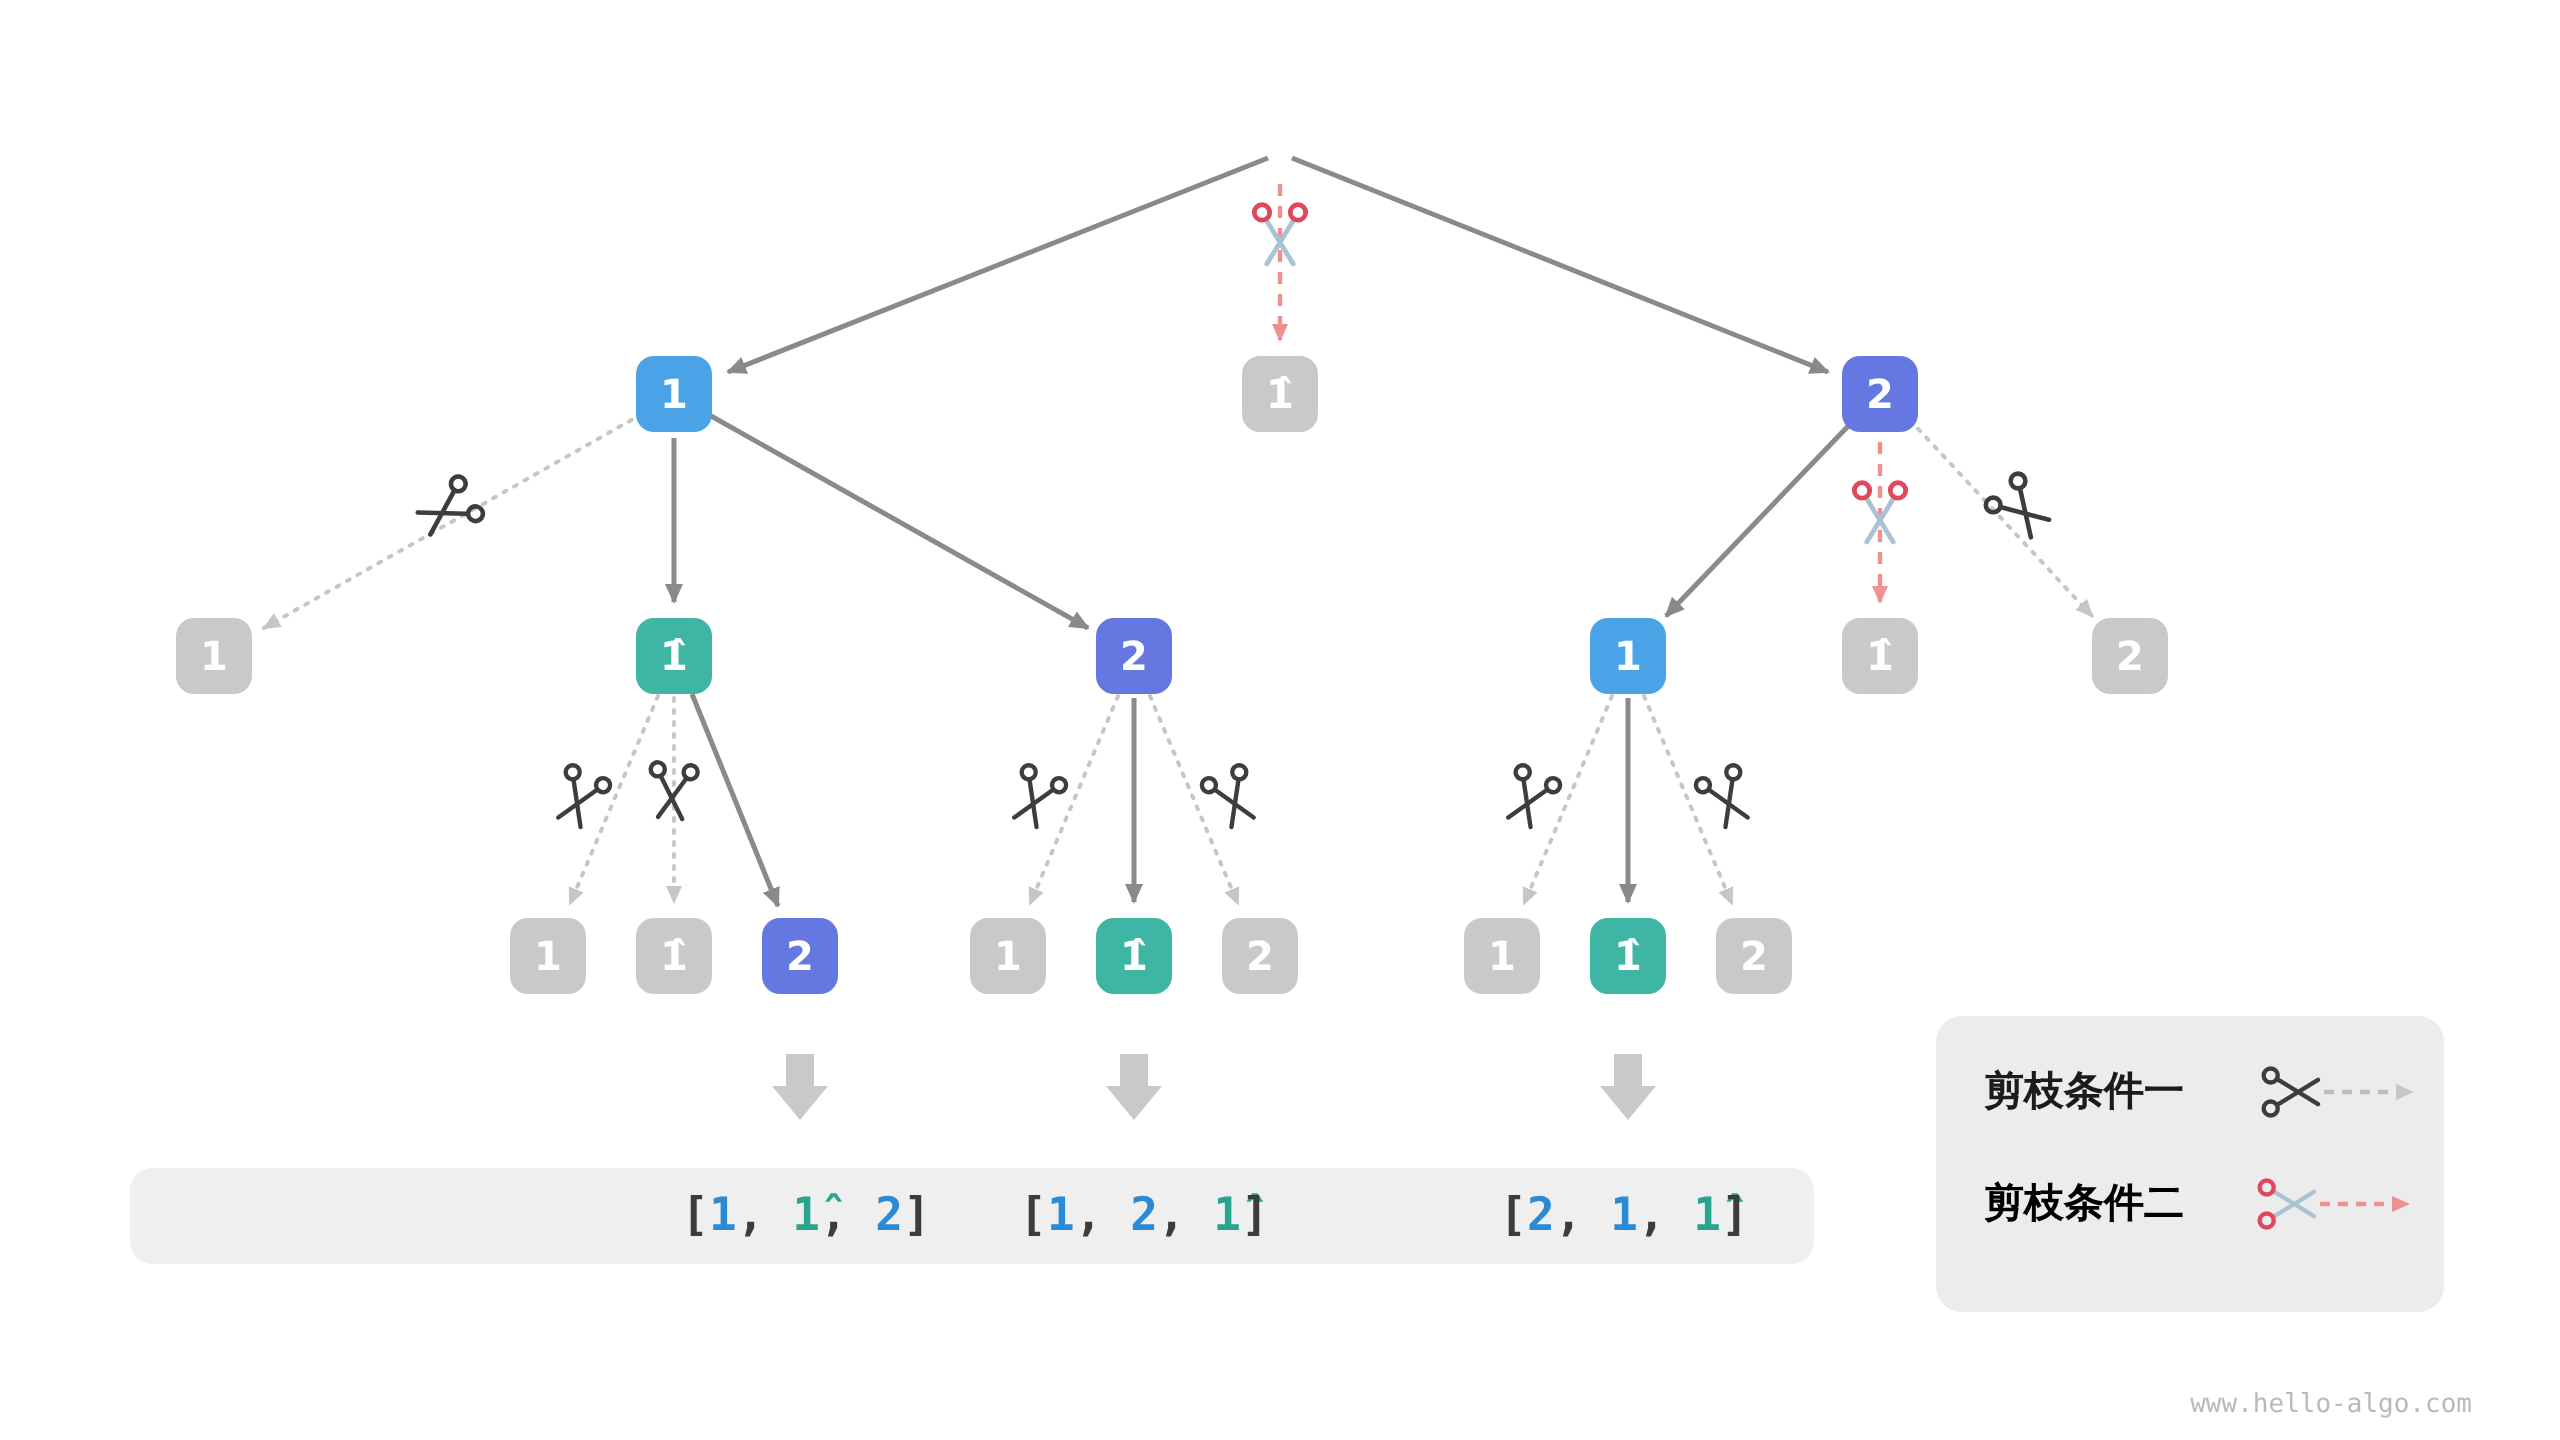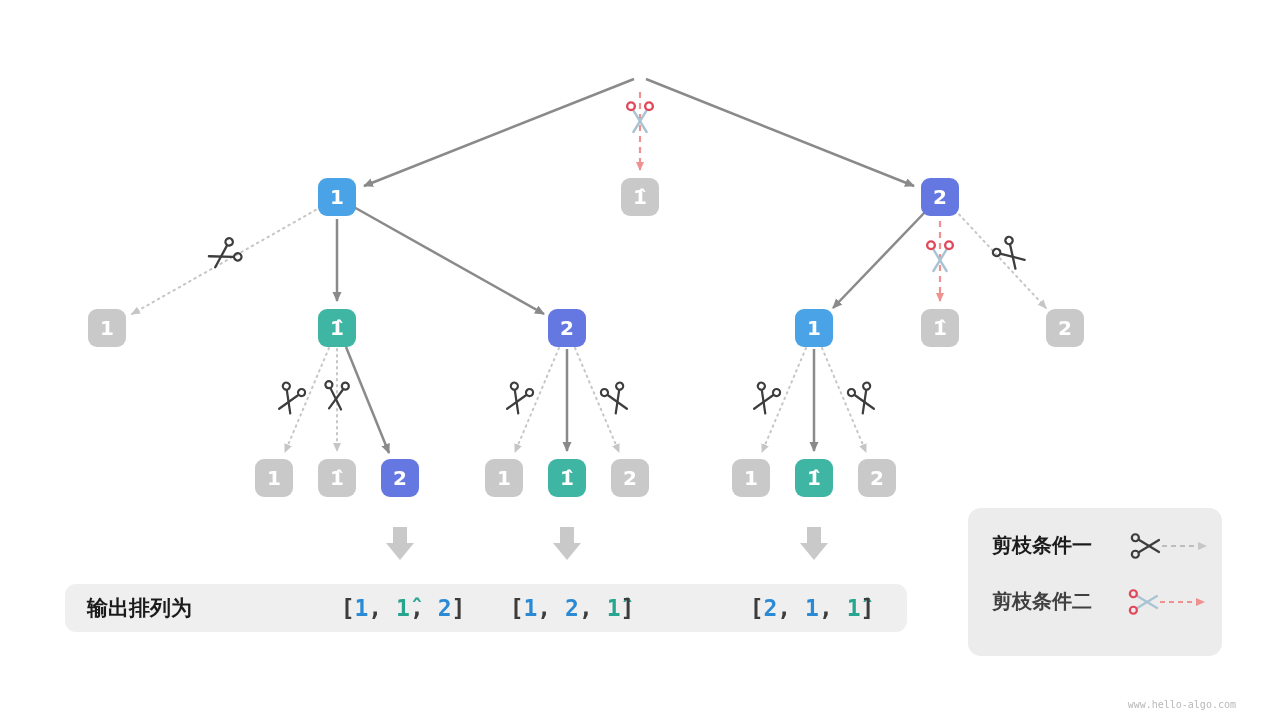--- a/index.html
+++ b/index.html
@@ -19,31 +19,30 @@
                 font-weight:bold;font-size:21px;color:#1b1b1b;}
   .perm{position:absolute;top:0;height:48px;display:flex;align-items:center;transform:translateX(-50%);
         font-family:"DejaVu Sans Mono","Liberation Mono",monospace;font-size:23px;font-weight:bold;white-space:pre;}
   .perm-1{left:338px;} .perm-2{left:507px;} .perm-3{left:747px;}
   .perm .punct{color:#3c3c3c;}
   .perm .blue{color:#2a8ad6;}
   .perm .teal{color:#27a58f;}
   .legend{left:968px;top:508px;width:254px;height:148px;background:#ececec;border-radius:13px;}
   .legend-label{position:absolute;left:24px;font-size:20px;font-weight:bold;color:#1b1b1b;white-space:nowrap;}
   .legend-label.row1{top:24px;}
-  .legend-label.row2{top:80px;color:#404040;}
+  .legend-label.row2{top:80px;color:#000000;}
   .watermark{position:absolute;right:44px;bottom:10px;z-index:3;
-             font-family:"DejaVu Sans Mono","Liberation Mono",monospace;font-size:10px;color:#b9b9b9;}
+             font-family:"DejaVu Sans Mono","Liberation Mono",monospace;font-size:13px;color:#b9b9b9;}
 </style>
 </head>
 <body>
 
 <div class="stage">
 
   <div class="panel output-bar">
-    <div class="output-title">输出排列为</div>
     <div class="perm perm-1"><span class="punct">[</span><span class="blue">1</span><span class="punct">, </span><span class="teal">1̂</span><span class="punct">, </span><span class="blue">2</span><span class="punct">]</span></div>
     <div class="perm perm-2"><span class="punct">[</span><span class="blue">1</span><span class="punct">, </span><span class="blue">2</span><span class="punct">, </span><span class="teal">1̂</span><span class="punct">]</span></div>
     <div class="perm perm-3"><span class="punct">[</span><span class="blue">2</span><span class="punct">, </span><span class="blue">1</span><span class="punct">, </span><span class="teal">1̂</span><span class="punct">]</span></div>
   </div>
 
   <div class="panel legend">
     <div class="legend-label row1">剪枝条件一</div>
     <div class="legend-label row2">剪枝条件二</div>
   </div>
 

